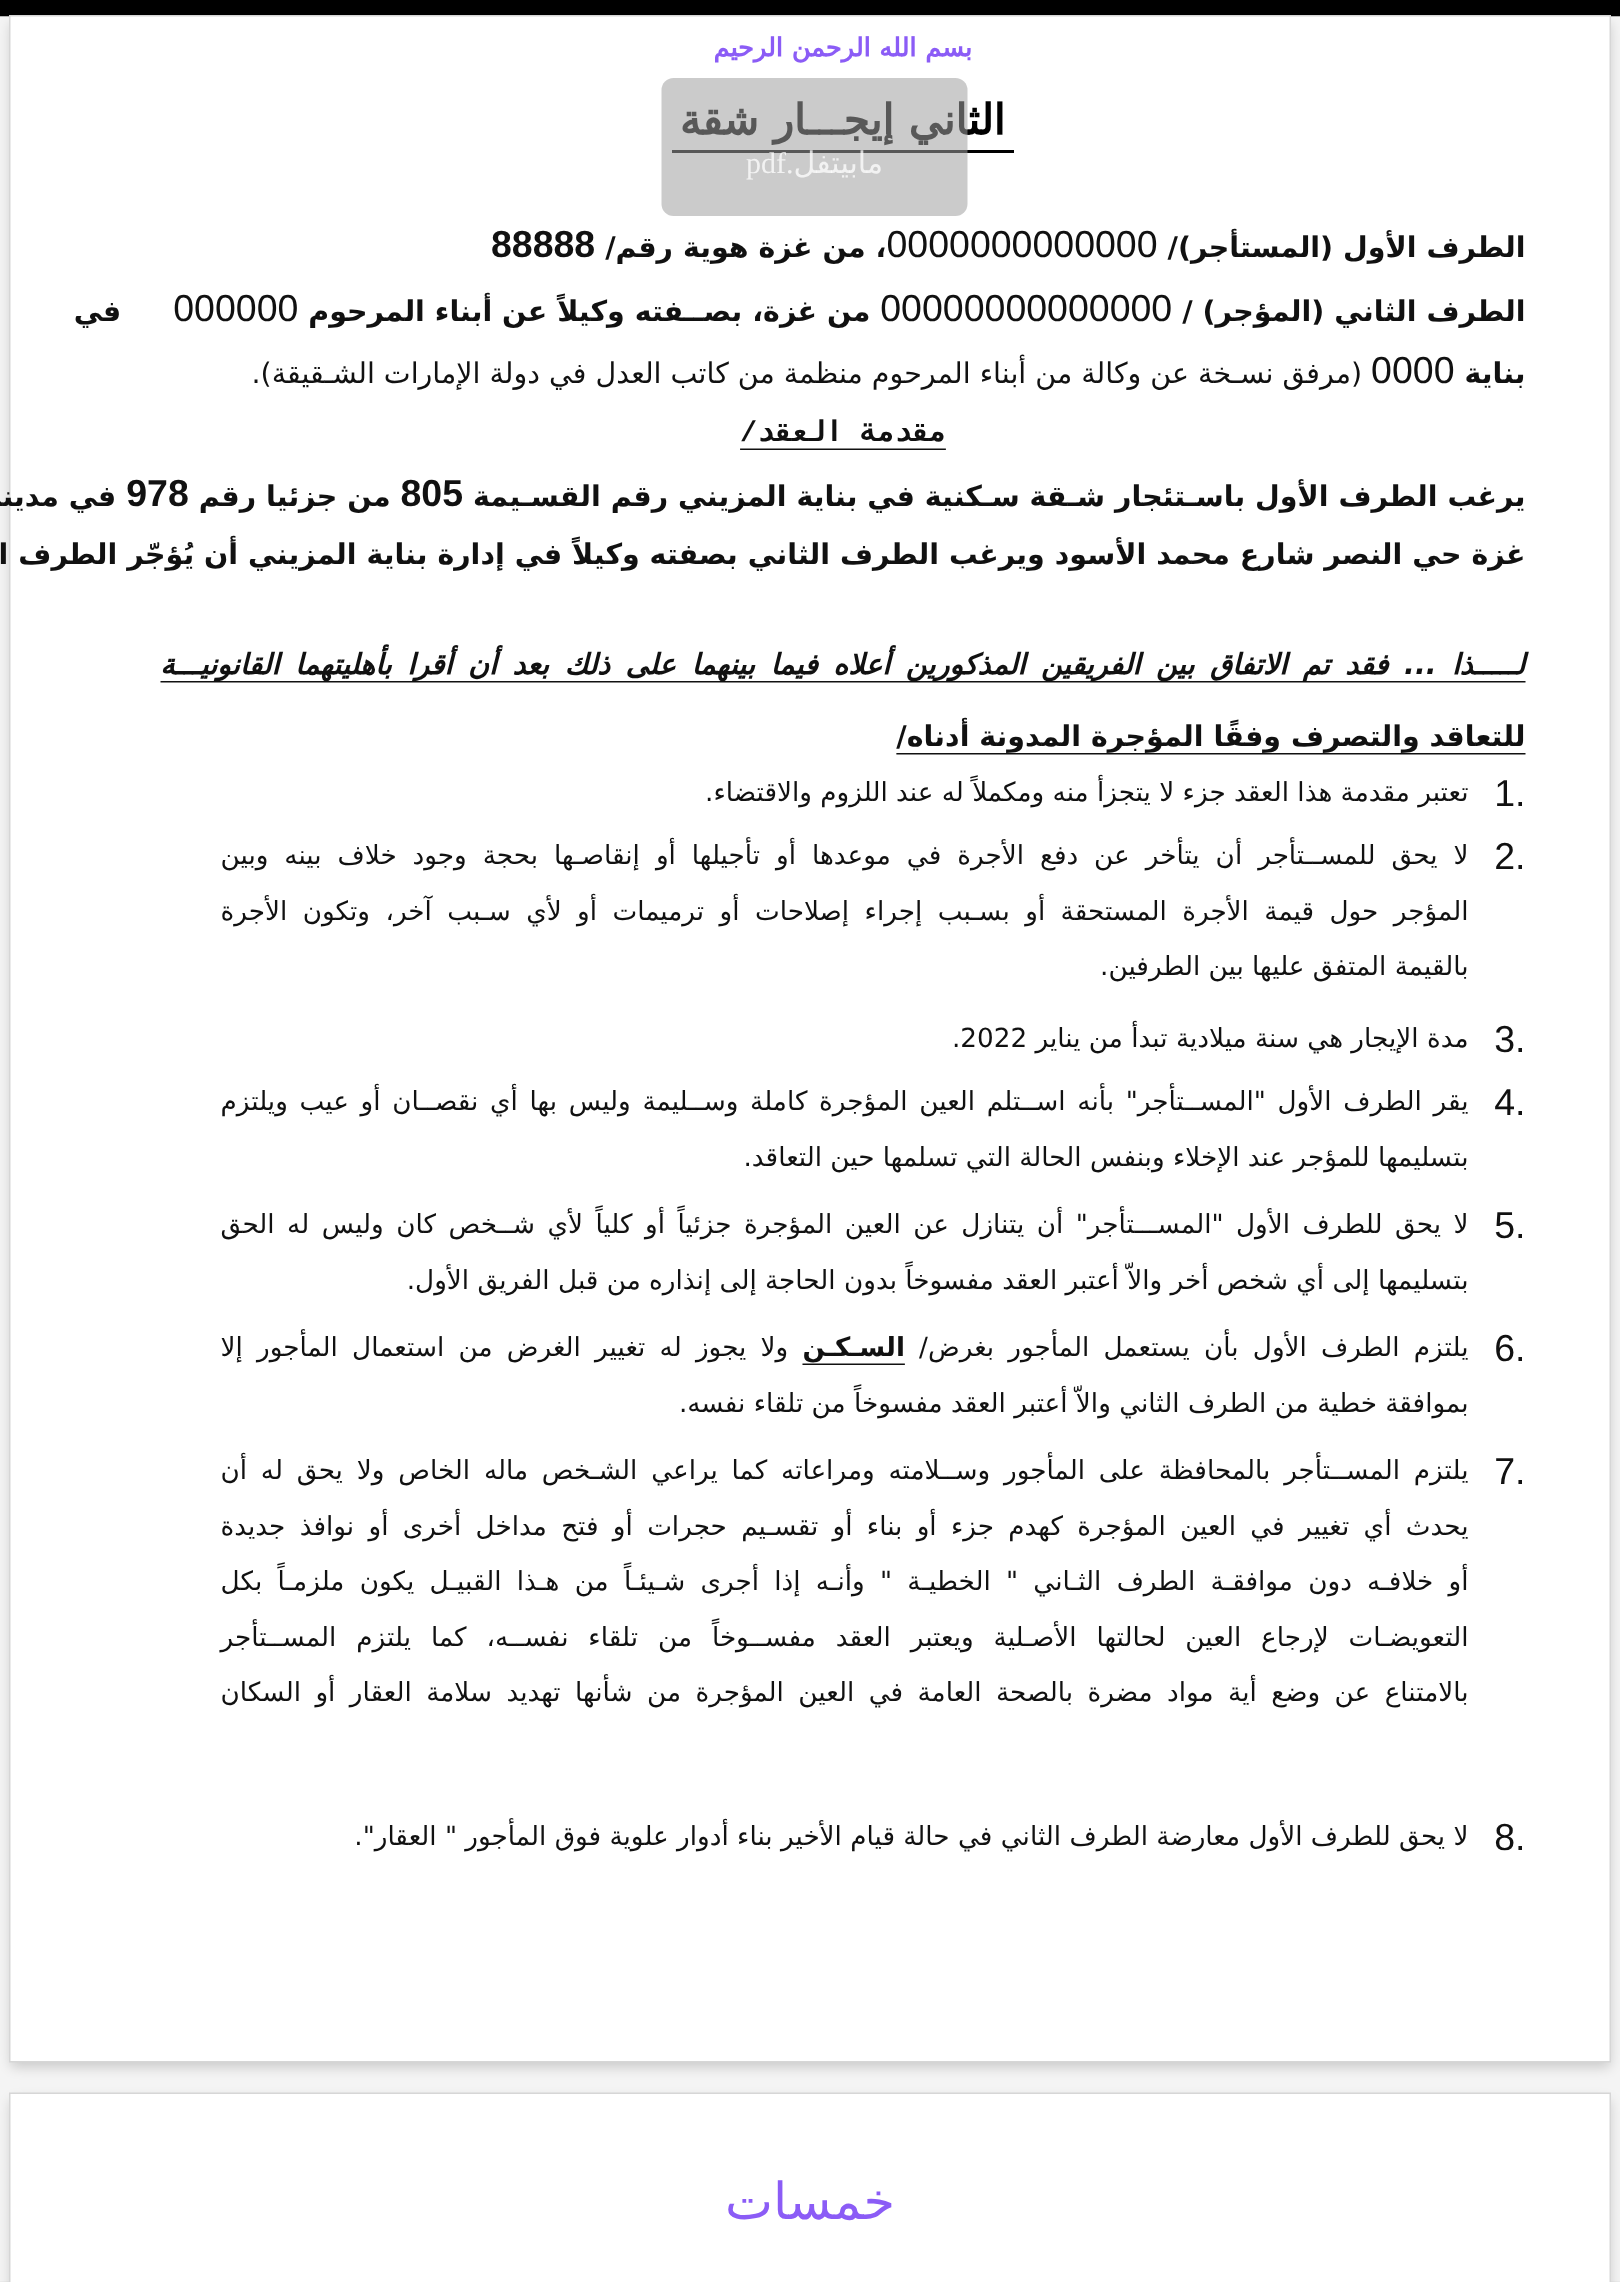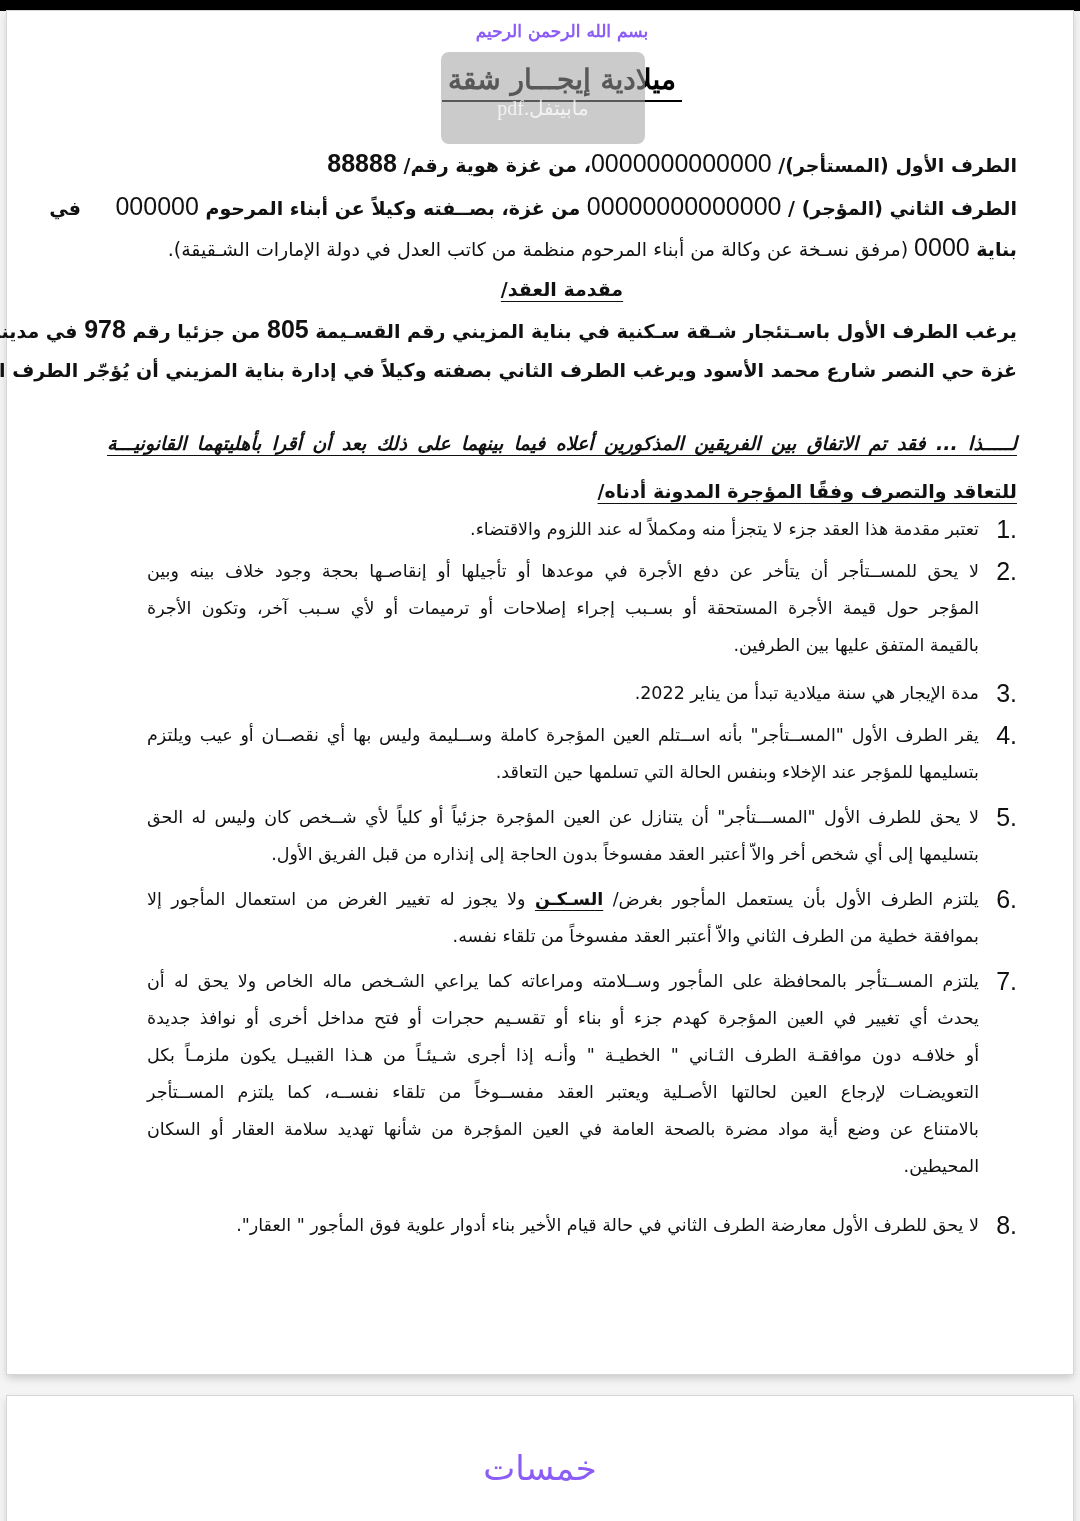--- a/index.html
+++ b/index.html
@@ -92,21 +92,21 @@
       width: 910px;
       font-size: 19px;
       font-weight: bold;
       line-height: 41px;
       text-align: justify;
       text-align-last: justify;
       white-space: nowrap;
     }
     .line.last { text-align-last: right; }
     .num-big { font-size: 25px; font-family: "Liberation Sans Narrow", "Liberation Sans", sans-serif; }
-    .center { text-align: right; text-align-last: center; }
+    .center { text-align: right; text-align-last: center; font-family: Liberation Mono, monospace; }
     .u { text-decoration: underline; text-underline-offset: 5px; }
 
     .item {
       position: absolute;
       right: 0;
       width: 910px;
       font-size: 17.5px;
       line-height: 37px;
     }
     .item .marker {
@@ -149,21 +149,21 @@
 <div class="viewer">
 
   <div class="page page-1">
     <div class="watermark-box">
       <div class="watermark-text">pdf.مابيتفل</div>
     </div>
 
     <div class="doc">
       <div class="basmala">بسم الله الرحمن الرحيم</div>
       <div class="title">
-        <span>ميلادية إيجـــار شقة</span>
+        <span>الثاني إيجـــار شقة</span>
       </div>
 
       <div class="line last" style="top:132px;">
         <span>الطرف الأول (المستأجر)/ </span><span class="num-big" style="font-weight:normal;">0000000000000</span><span>، من غزة هوية رقم/ </span><span class="num-big">88888</span>
       </div>
 
       <div class="line" style="top:175px;">
         <span>الطرف الثاني (المؤجر) / </span><span class="num-big" style="font-weight:normal;">00000000000000</span><span> من غزة، بصــفته وكيلاً عن أبناء المرحوم </span><span class="num-big" style="font-weight:normal;margin-left:28px;">000000</span><span> في</span>
       </div>
       <div class="line last" style="top:216px;">
@@ -234,21 +234,20 @@
       </div>
 
       <div class="item" style="top:952px; width:870px;">
         <span class="marker">7.</span>
         <div class="txt">
           <span class="row">يلتزم المســتأجر بالمحافظة على المأجور وســلامته ومراعاته كما يراعي الشـخص ماله الخاص ولا يحق له أن</span>
           <span class="row">يحدث أي تغيير في العين المؤجرة كهدم جزء أو بناء أو تقسـيم حجرات أو فتح مداخل أخرى أو نوافذ جديدة</span>
           <span class="row">أو خلافـه دون موافقـة الطرف الثـاني " الخطيـة " وأنـه إذا أجرى شـيئـاً من هـذا القبيـل يكون ملزمـاً بكل</span>
           <span class="row">التعويضـات لإرجاع العين لحالتها الأصـلية ويعتبر العقد مفســوخاً من تلقاء نفســه، كما يلتزم المســتأجر</span>
           <span class="row">بالامتناع عن وضع أية مواد مضرة بالصحة العامة في العين المؤجرة من شأنها تهديد سلامة العقار أو السكان</span>
-          <span class="row last">المحيطين.</span>
         </div>
       </div>
 
       <div class="item" style="top:1196px; width:870px;">
         <span class="marker">8.</span>
         <div class="txt">
           <span class="row last">لا يحق للطرف الأول معارضة الطرف الثاني في حالة قيام الأخير بناء أدوار علوية فوق المأجور " العقار".</span>
         </div>
       </div>
     </div>

